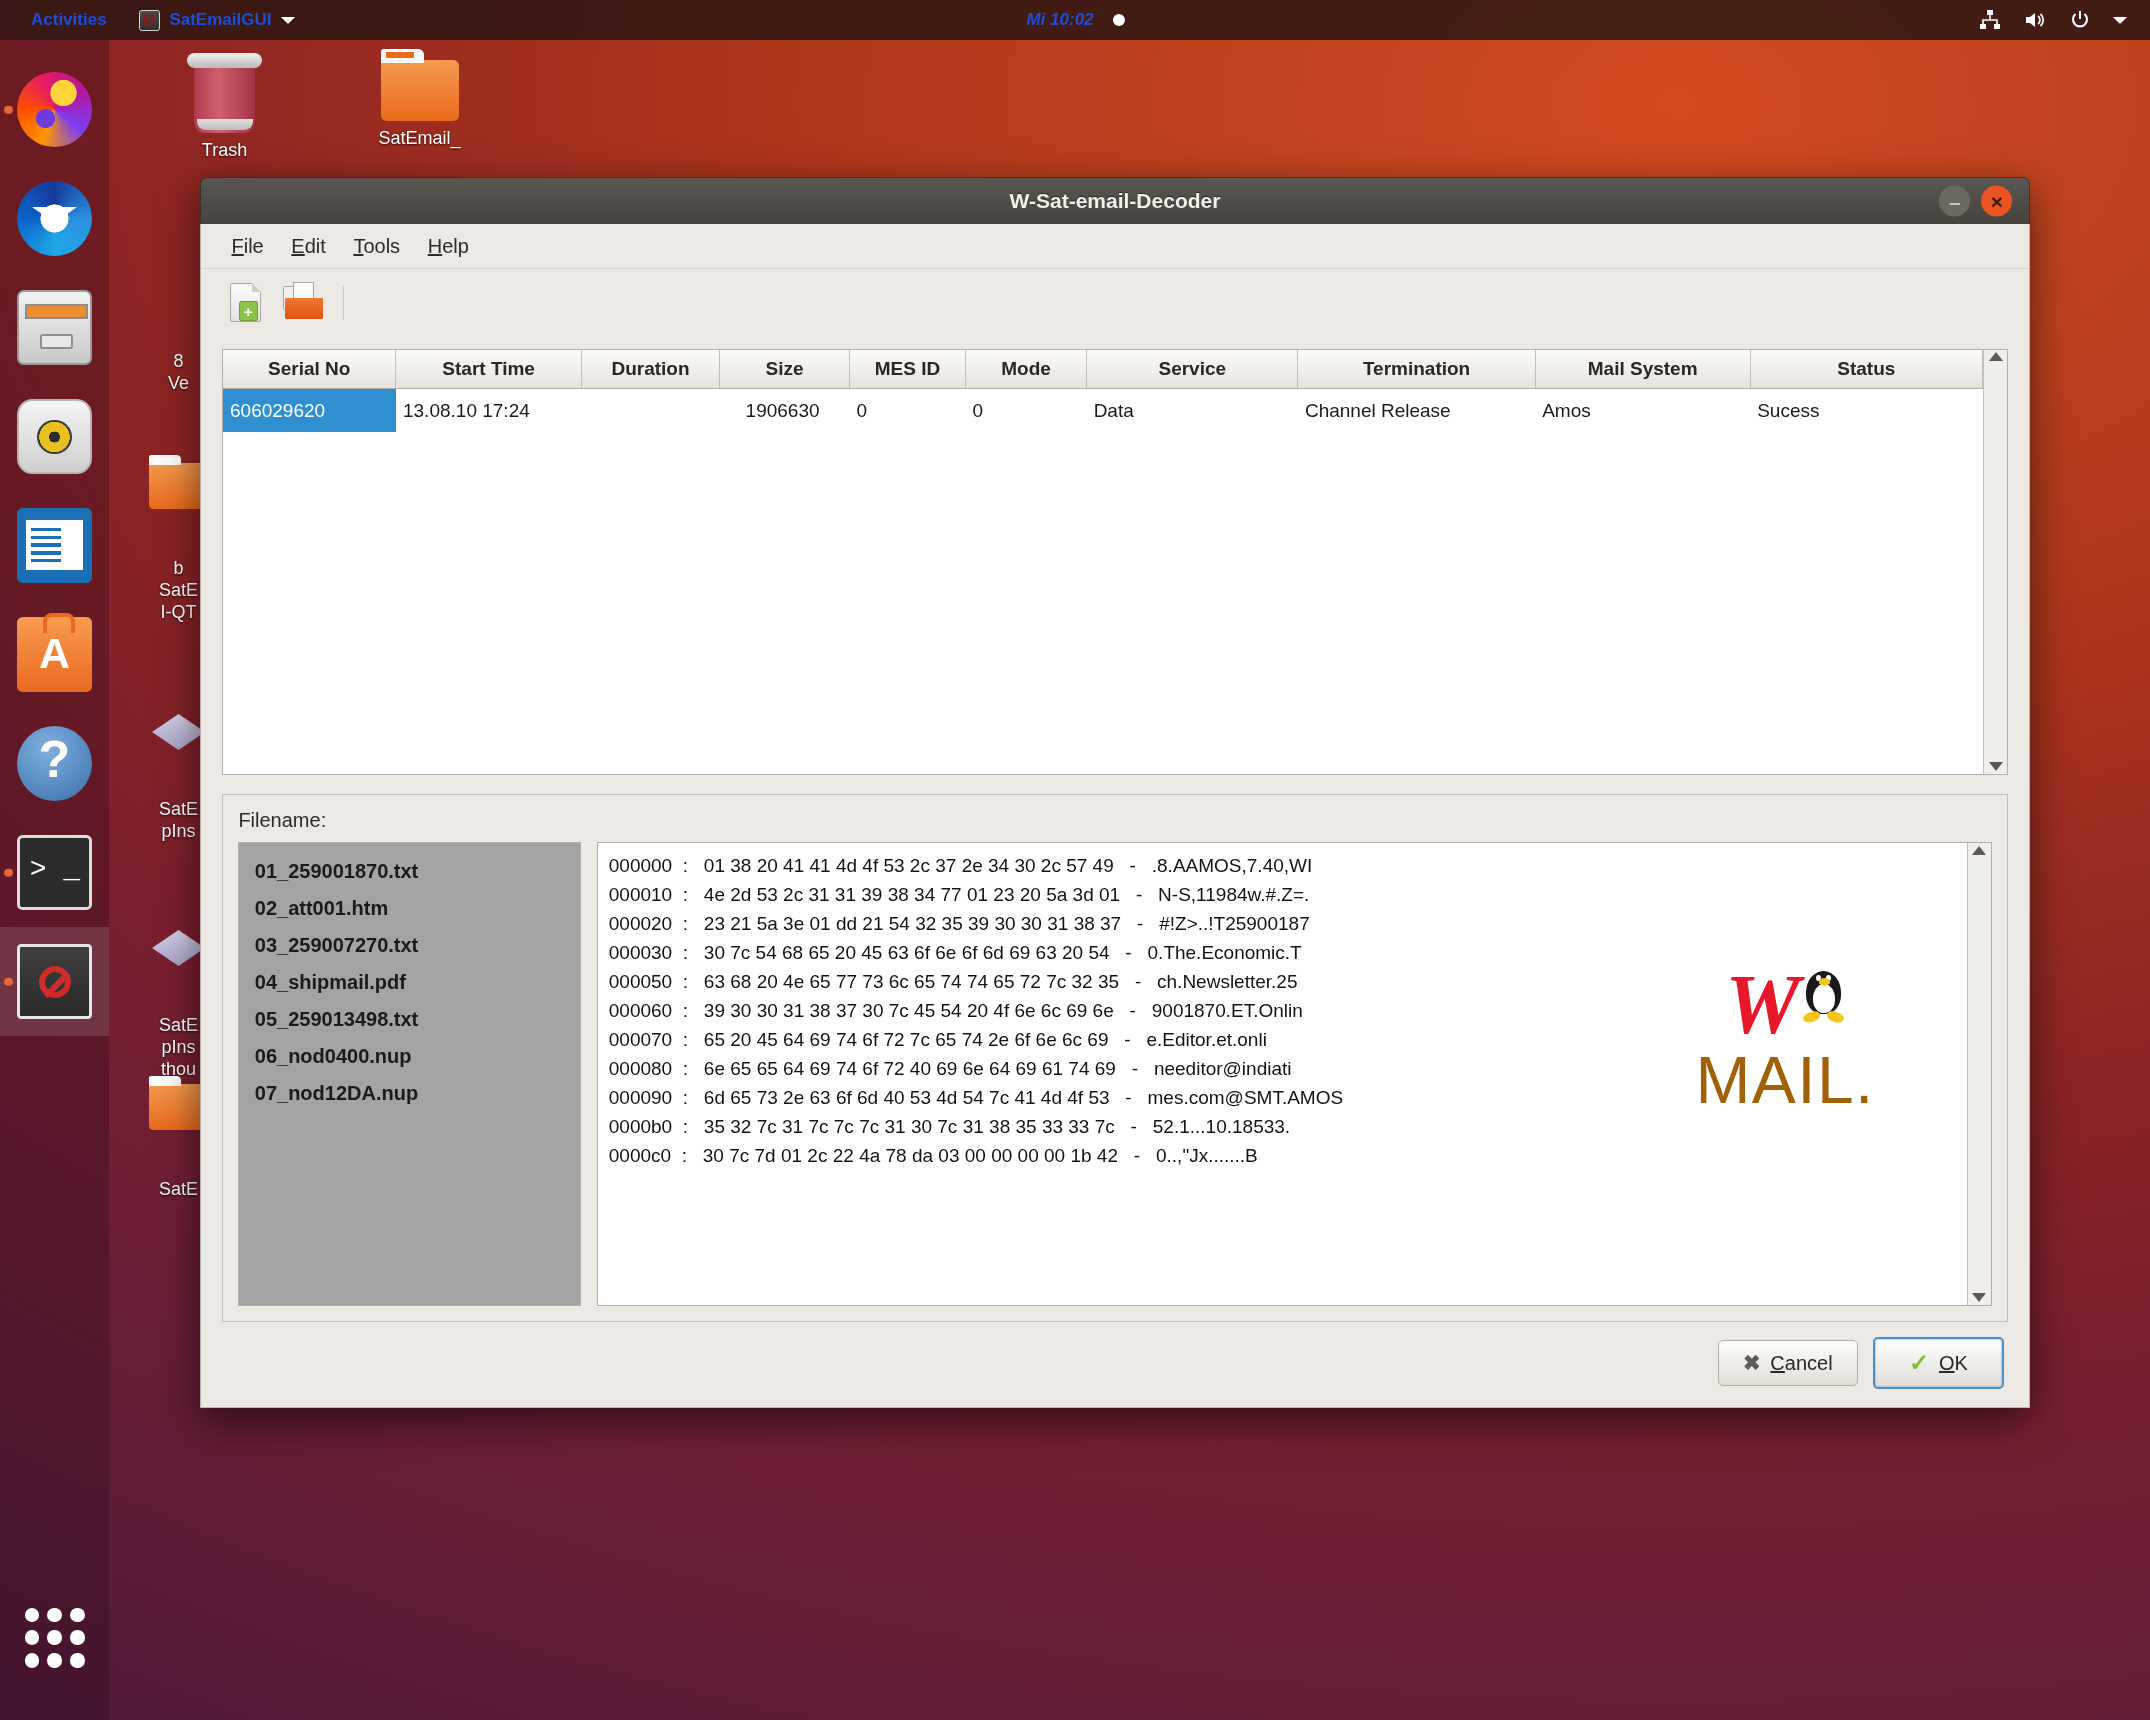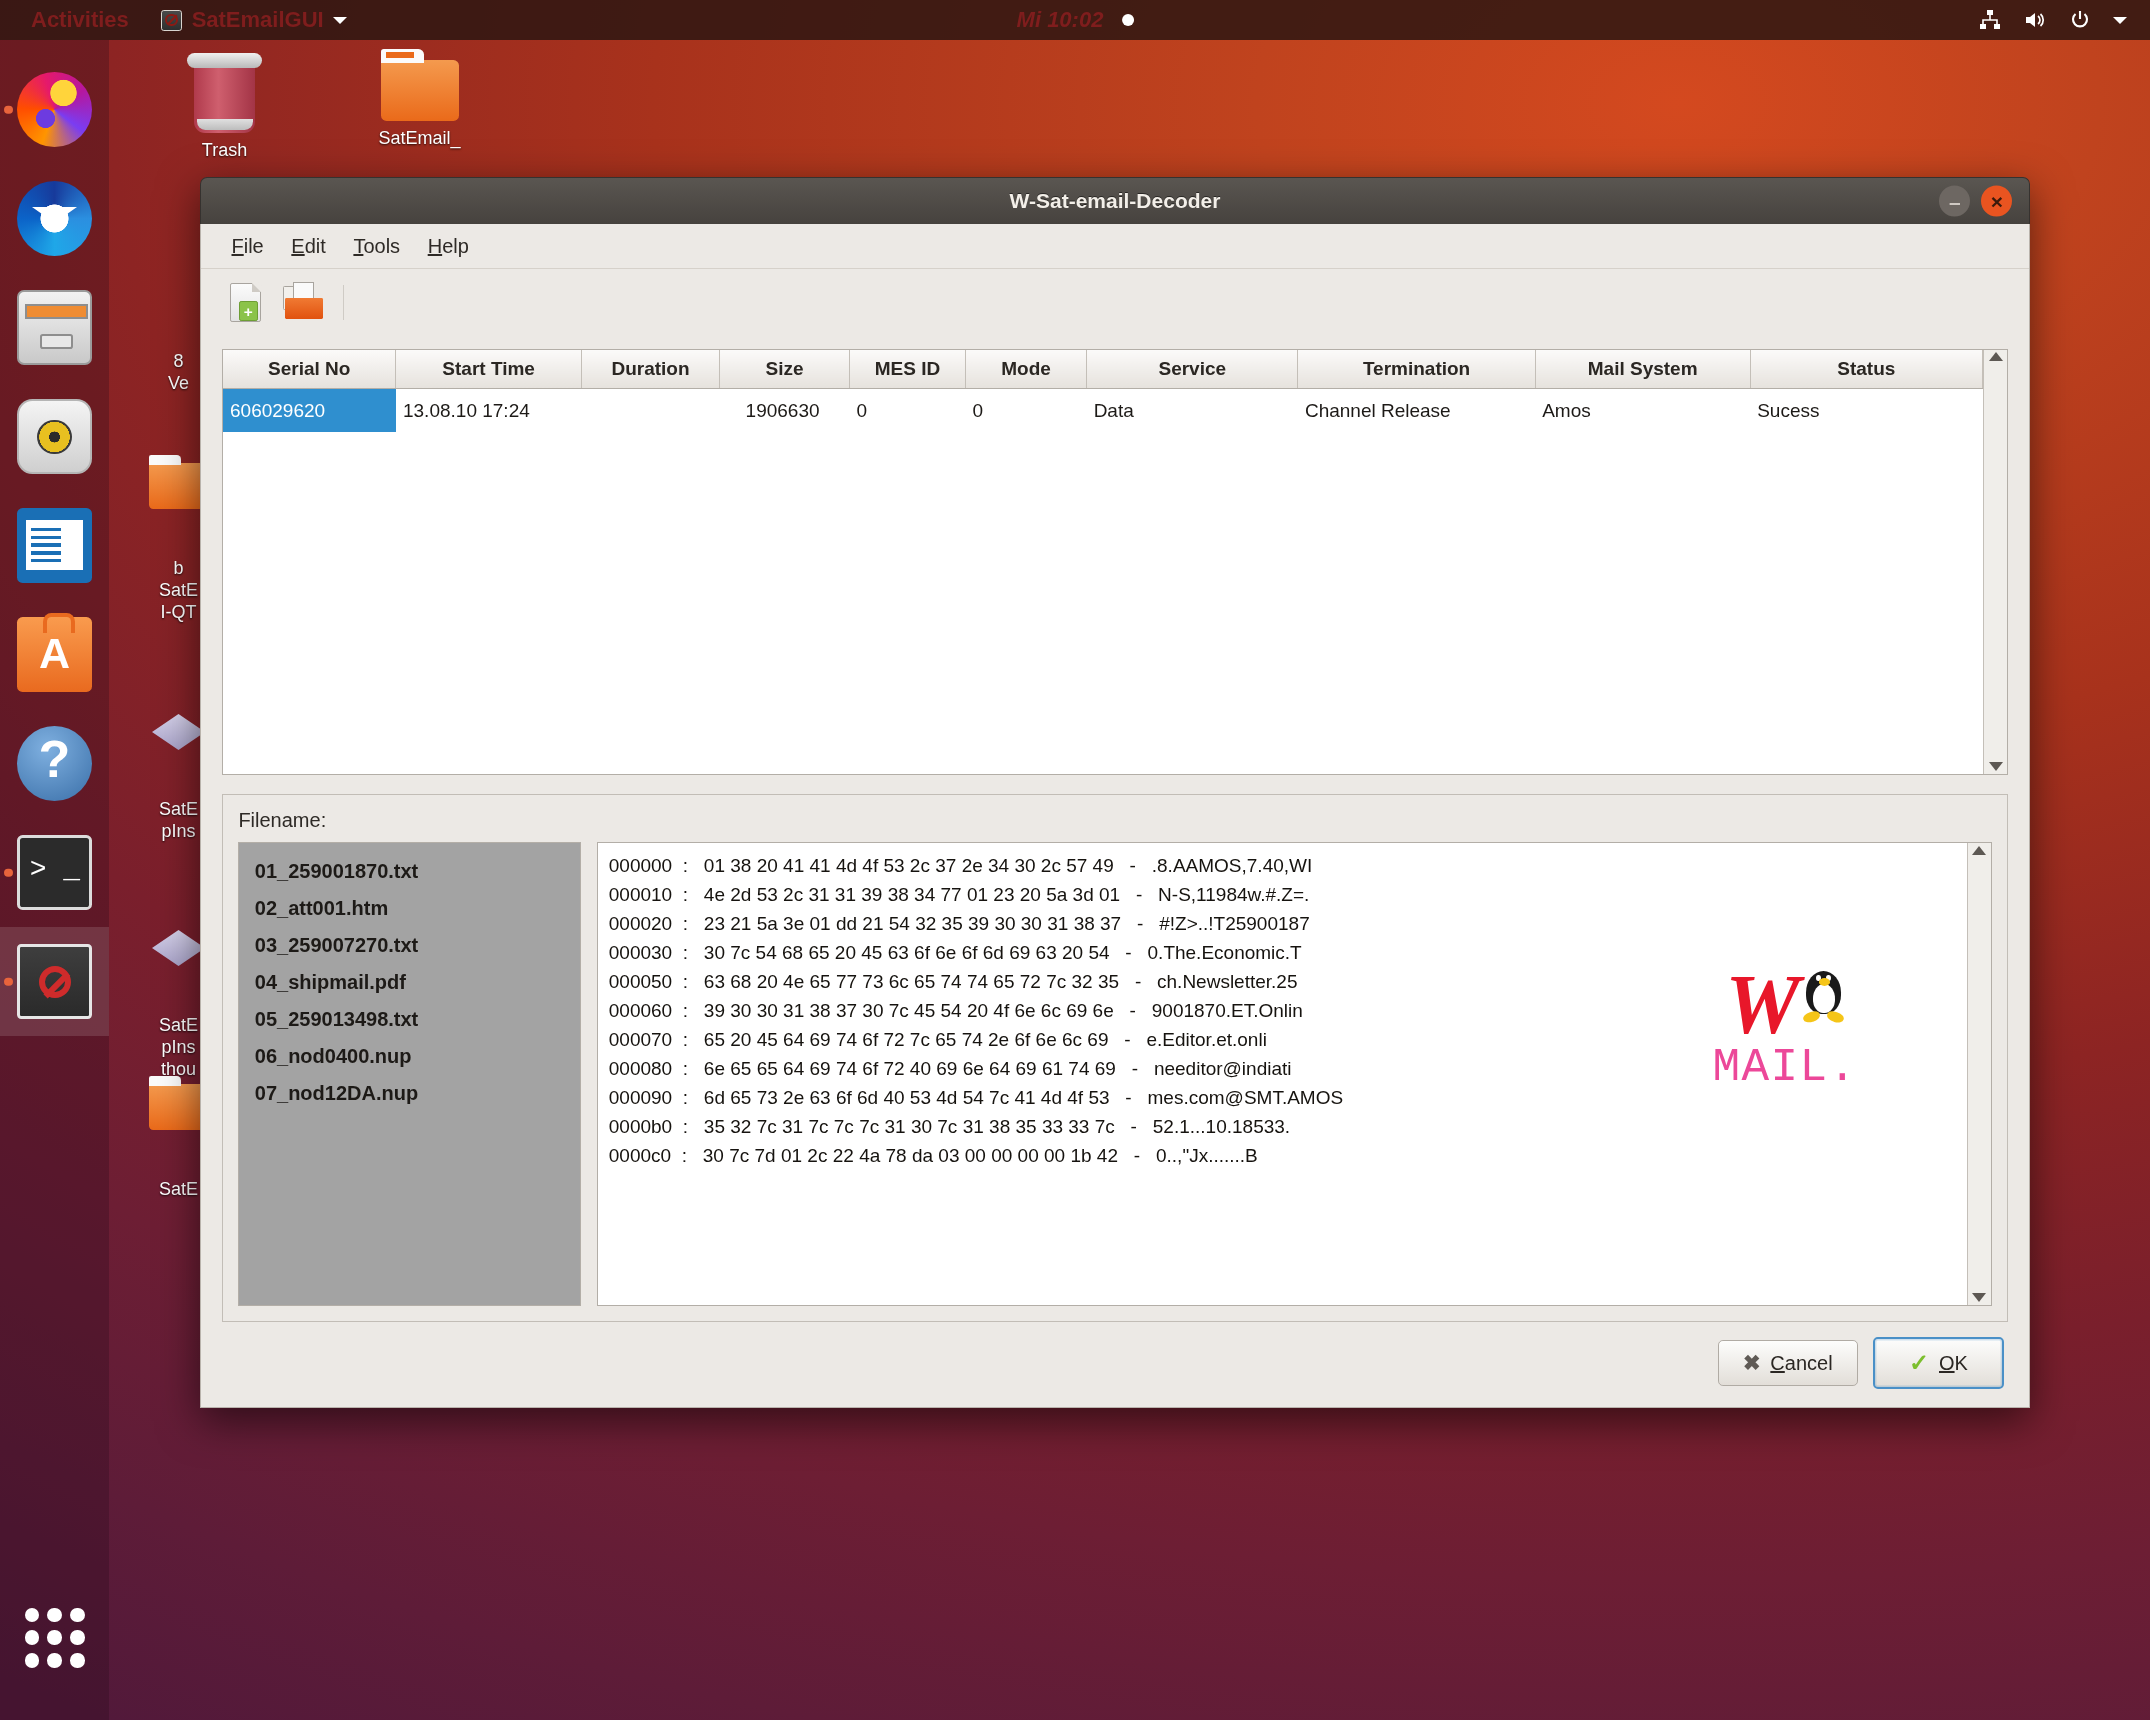--- a/index.html
+++ b/index.html
@@ -14,21 +14,21 @@
     position: relative;
   }
 
   
   #topbar {
     position: absolute; top: 0; left: 0;
     width: 2151px; height: 40px;
     background: #1f1a18; opacity: 1;
     background-color: rgba(45,22,18,0.86);
     display: flex; align-items: center;
-    color: #7f1d1d; font-size: 22px; font-weight: bold;
+    color: #1d4ed8; font-size: 17px; font-weight: bold;
     z-index: 50;
   }
   #topbar .tb-left { display: flex; align-items: center; gap: 18px; padding-left: 24px; }
   #topbar .tb-item { display:flex; align-items:center; gap:9.8px; padding: 2.8px 7px; border-radius:2.8px; }
   .appicon-sm {
     width: 21px; height: 21px; border-radius: 2.8px;
     background: linear-gradient(#4a4a4a,#2e2e2e);
     border: 1.4px solid #d9d4cf;
     display:flex; align-items:center; justify-content:center;
   }
@@ -226,21 +226,21 @@
     flex:1;margin-left:15.4px;background:#fff;border:1.4px solid #b3aea7;position:relative;
     display:flex;overflow:hidden;
   }
   .hexinner{flex:1;padding:8.4px 11px;position:relative;}
   .hexline{font-size:19px;color:#16130f;white-space:pre;line-height:29px;font-family:"Liberation Sans",sans-serif;}
   .wmail{
     position:absolute;right:77px;top:124px;text-align:center;width:209px;
   }
   .wmail .wlogo{font-family:"Liberation Serif",serif;font-style:italic;font-weight:bold;
     font-size:84px;color:#e8172a;line-height:0.9;letter-spacing:-2.1px;}
-  .wmail .mail{font-family:Liberation Mono, monospace;font-size:46px;color:#ec4899;letter-spacing:1.4px;}
+  .wmail .mail{font-family:Liberation Sans, sans-serif;font-size:66px;color:#a16207;letter-spacing:1.4px;}
   .tux{display:inline-block;width:43px;height:54px;position:relative;vertical-align:top;margin-left:4.2px;}
   .tux .body{position:absolute;left:4.2px;top:4.2px;width:35px;height:43px;background:#1a1a1a;border-radius:50% 50% 44% 44%;}
   .tux .belly{position:absolute;left:10.5px;top:16.7px;width:22px;height:29px;background:#fff;border-radius:50% 50% 46% 46%;}
   .tux .beak{position:absolute;left:16.7px;top:11px;width:11px;height:7.7px;background:#f5c518;border-radius:50%;}
   .tux .eyeL{position:absolute;left:14px;top:7.7px;width:4.9px;height:6.3px;background:#fff;border-radius:50%;}
   .tux .eyeR{position:absolute;left:24px;top:7.7px;width:4.9px;height:6.3px;background:#fff;border-radius:50%;}
   .tux .ftL{position:absolute;left:1.4px;bottom:-1.4px;width:16.7px;height:9.8px;background:#f5c518;border-radius:50% 40% 50% 50%;transform:rotate(-16deg);}
   .tux .ftR{position:absolute;right:1.4px;bottom:-1.4px;width:16.7px;height:9.8px;background:#f5c518;border-radius:40% 50% 50% 50%;transform:rotate(16deg);}
 
   

